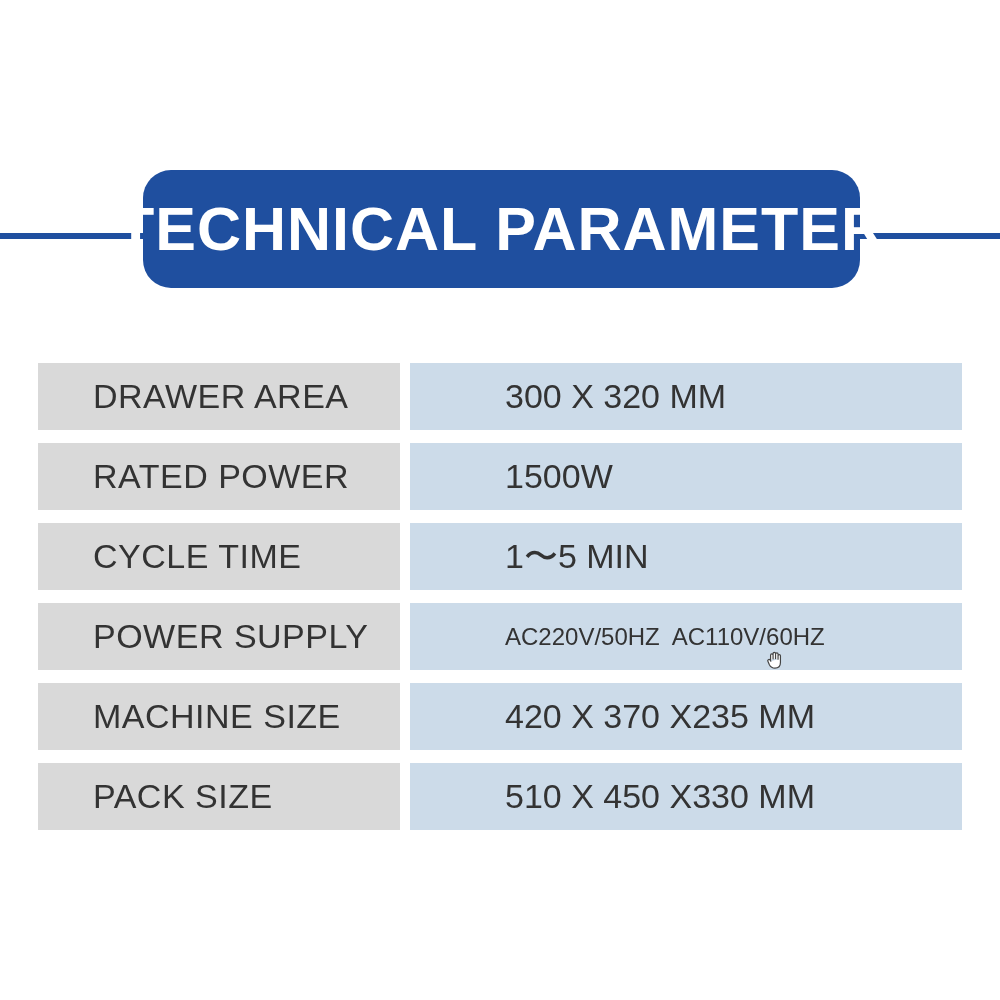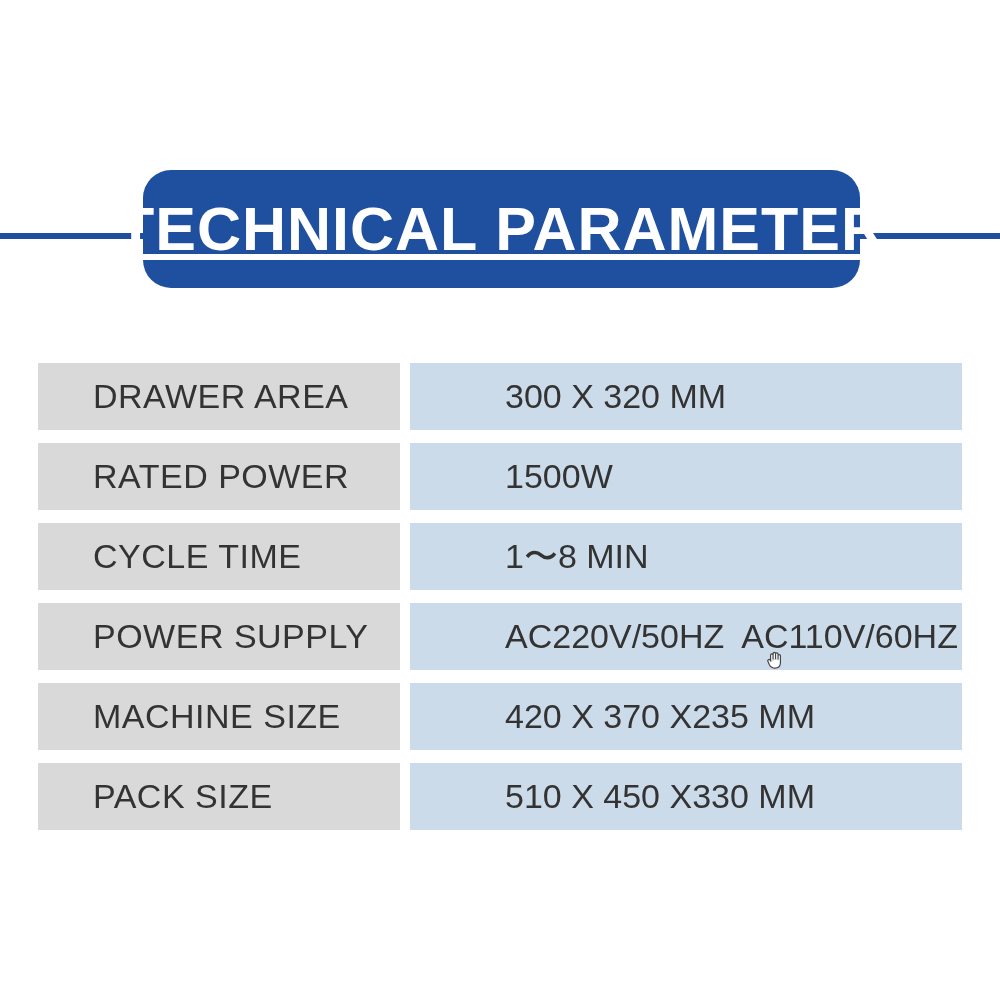--- a/index.html
+++ b/index.html
@@ -39,21 +39,20 @@
     align-items: center;
     justify-content: center;
   }
   .header-badge h1 {
     margin: 0;
     color: #ffffff;
     font-size: 61px;
     font-weight: bold;
     letter-spacing: 1px;
     white-space: nowrap;
-    text-decoration: underline;
   }
 
   
   .spec-table {
     position: absolute;
     left: 38px; top: 363px;
     width: 924px;
     z-index: 2;
   }
   .spec-row {
@@ -76,21 +75,21 @@
     letter-spacing: 0.5px;
     margin-right: 10px;
   }
   .cell.value {
     flex: 1;
     background: var(--cell-blue);
     padding-left: 95px;
     box-sizing: border-box;
     font-size: 34px;
   }
-  .spec-row.small-value .cell.value { font-size: 34px; }
+  .spec-row.small-value .cell.value { font-size: 24px; }
 
   
   .hand-cursor {
     position: absolute;
     left: 763px; top: 648px;
     width: 26px; height: 26px;
     z-index: 5;
   }
 </style>
 </head>
@@ -111,21 +110,21 @@
       <div class="cell value">300 X 320 MM</div>
     </div>
 
     <div class="spec-row">
       <div class="cell label">RATED POWER</div>
       <div class="cell value">1500W</div>
     </div>
 
     <div class="spec-row">
       <div class="cell label">CYCLE TIME</div>
-      <div class="cell value">1〜8 MIN</div>
+      <div class="cell value">1〜5 MIN</div>
     </div>
 
     <div class="spec-row small-value">
       <div class="cell label">POWER SUPPLY</div>
       <div class="cell value">AC220V/50HZ  AC110V/60HZ</div>
     </div>
 
     <div class="spec-row">
       <div class="cell label">MACHINE SIZE</div>
       <div class="cell value">420 X 370 X235 MM</div>

